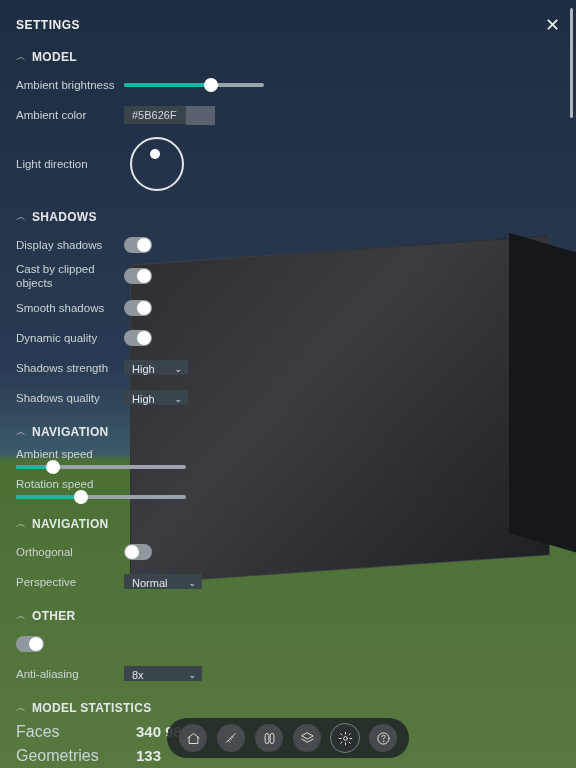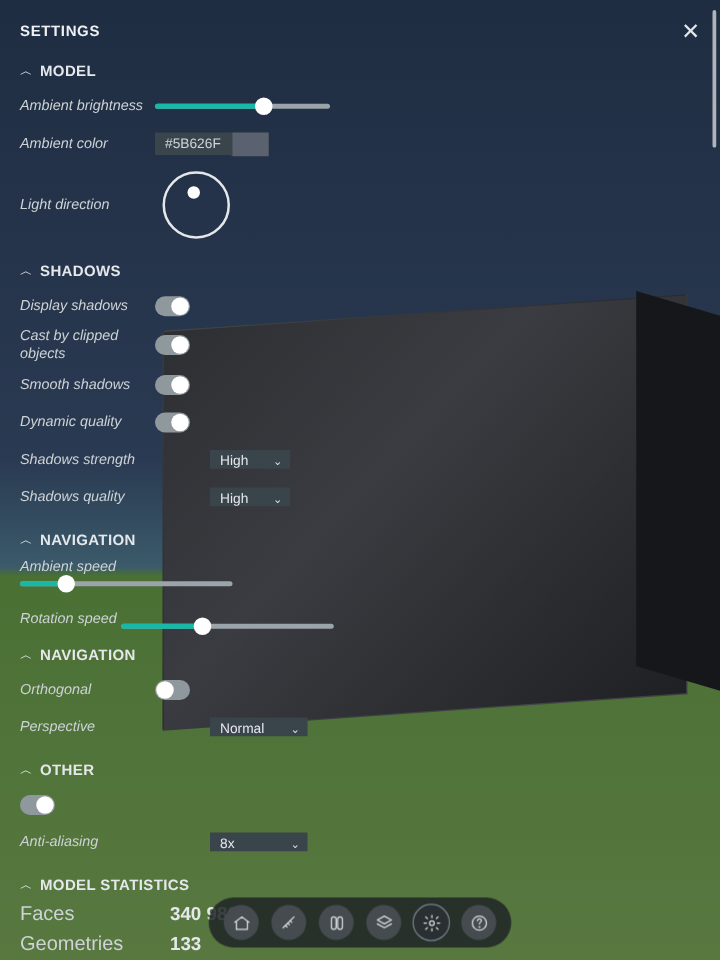--- a/index.html
+++ b/index.html
@@ -31,21 +31,21 @@
   }
   .panel-header { display:flex; justify-content:space-between; align-items:center; margin-bottom:10px; }
   .panel-title { font-size: 12px; letter-spacing: 0.5px; font-weight:600; color:#eef1f3; }
   .close { font-size:18px; color:#e5e8ea; cursor:pointer; }
 
   .section-head { display:flex; align-items:center; gap:6px; margin: 14px 0 8px 0; }
   .section-head .chev { font-size:10px; }
   .section-head .label { font-size: 12px; font-weight:700; letter-spacing:0.3px; }
 
   .row { display:flex; align-items:center; min-height:26px; margin: 4px 0; }
-  .row .lbl { width: 108px; color:#cdd3d6; font-size:11.5px; line-height:1.25;font-style:italic; }
+  .row .lbl { width: 108px; color:#cdd3d6; font-size:11.5px; line-height:1.25; }
   .row .ctrl { flex:1; display:flex; align-items:center; }
 
   
   .slider { position:relative; width: 140px; height: 4px; background:#9aa4aa; border-radius:2px; }
   .slider .fill { position:absolute; left:0; top:0; height:100%; background:#17b8a6; border-radius:2px; }
   .slider .knob { position:absolute; top:50%; width:14px; height:14px; background:#fff; border-radius:50%; transform:translate(-50%,-50%); }
   .slider.full { width: 170px; }
 
   
   .toggle { position:relative; width:28px; height:16px; background:#8f989d; border-radius:8px; }
@@ -56,21 +56,21 @@
   .hexbox { display:flex; align-items:center; gap:0; }
   .hextxt { background:#3a444b; color:#cfd6da; padding:3px 8px; font-size:11px; }
   .swatch { width:30px; height:19px; background:#5B626F; border-left:1px solid rgba(0,0,0,0.3); }
 
   
   .dial-wrap { position:relative; width:54px; height:54px; margin-left:6px; }
   .dial { width:54px; height:54px; border:2px solid #e5e8ea; border-radius:50%; }
   .dial-dot { position:absolute; width:10px; height:10px; background:#fff; border-radius:50%; left:20px; top:12px; }
 
   
-  .select { position:relative; background:#3a444b; color:#e5e8ea; padding:3px 22px 0 8px; font-size:11px; min-width:64px;margin-left:44px; }
+  .select { position:relative; background:#3a444b; color:#e5e8ea; padding:3px 22px 0 8px; font-size:11px; min-width:64px; }
   .select .caret { position:absolute; right:6px; top:4px; font-size:9px; }
 
   .stat-row { display:flex; margin:6px 0; }
   .stat-row .lbl { width:120px; color:#cdd3d6; font-size:16px; }
   .stat-row .val { font-weight:700; font-size:15px; }
 
   
   .toolbar {
     position:absolute; left:50%; bottom:10px; transform:translateX(-50%);
     display:flex; gap:10px; background:rgba(30,35,38,0.85);
@@ -187,21 +187,21 @@
       <span class="chev">︿</span>
       <span class="label">NAVIGATION</span>
     </div>
     <div class="row" style="flex-direction:column; align-items:flex-start; gap:4px">
       <div class="lbl" style="width:auto">Ambient speed</div>
       <div class="slider full">
         <div class="fill" style="width:22%"></div>
           <div class="knob" style="left:22%"></div>
       </div>
     </div>
-    <div class="row" style="align-items:flex-end; gap:4px">
+    <div class="row" style="flex-direction:column; align-items:flex-start; gap:4px">
       <div class="lbl" style="width:auto">Rotation speed</div>
       <div class="slider full">
         <div class="fill" style="width:38%"></div>
           <div class="knob" style="left:38%"></div>
       </div>
     </div>
 
     <div class="section-head">
       <span class="chev">︿</span>
       <span class="label">NAVIGATION</span>

